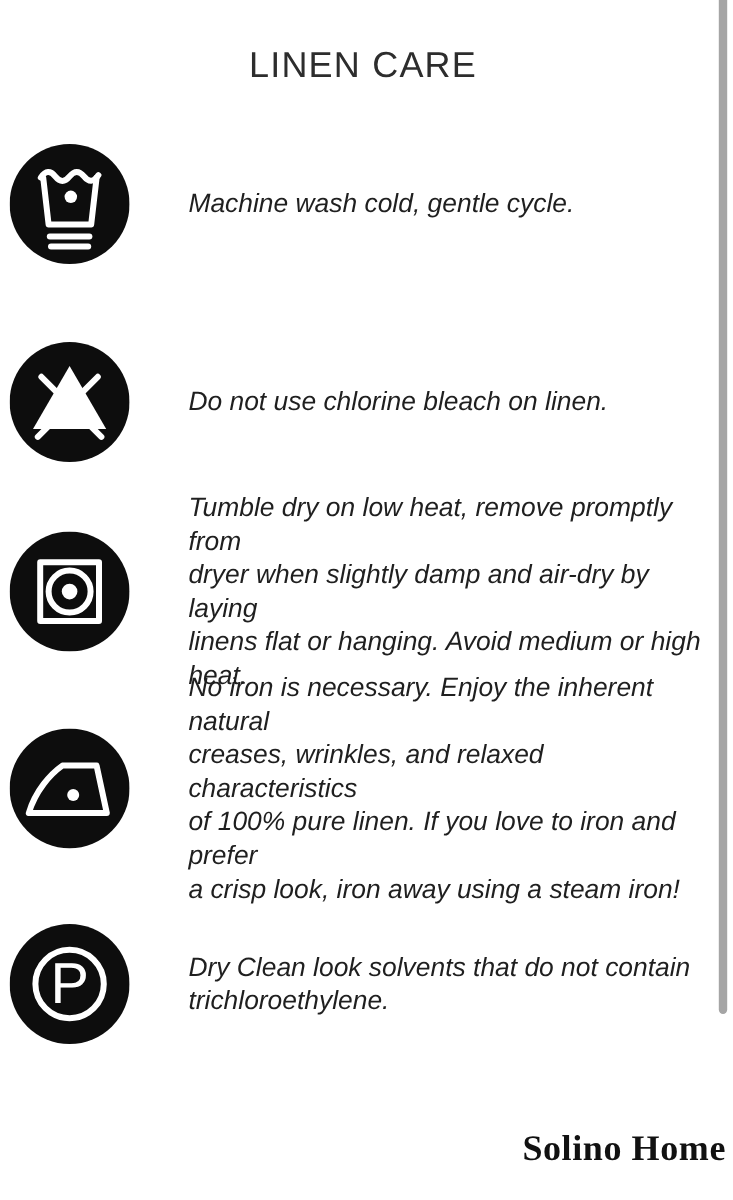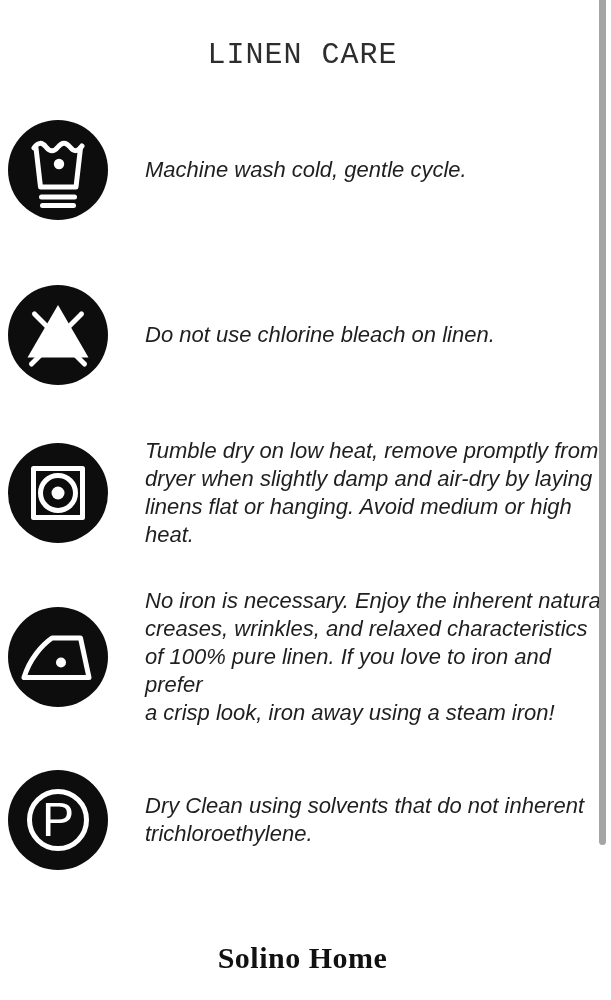--- a/index.html
+++ b/index.html
@@ -6,21 +6,21 @@
   body{
     width:611px;height:1000px;
     background:var(--background,#fff);
     overflow:hidden;position:relative;
     font-family:"Liberation Sans",sans-serif;
   }
   .page{position:absolute;inset:0;}
   .title{
     position:absolute;top:18px;left:0;width:605px;
     text-align:center;
-    font-family:Liberation Mono, monospace;
+    font-family:Liberation Sans, sans-serif;
     font-size:30px;font-weight:400;letter-spacing:1px;
     color:var(--title,#2d2d2d);
   }
   .row{
     position:absolute;left:8px;right:0;height:100px;
     display:flex;align-items:center;gap:37px;
   }
   .row-1{top:120px;}
   .row-2{top:285px;}
   .row-3{top:443px;}
@@ -30,29 +30,29 @@
   .badge svg{display:block;width:100%;height:100%;}
   .icon-bg{fill:var(--icon-bg,#0d0d0d);}
   .icon-stroke{stroke:var(--icon-fg,#fff);fill:none;stroke-width:5;stroke-linecap:round;stroke-linejoin:round;}
   .icon-fill{fill:var(--icon-fg,#fff);}
   .icon-letter{
     fill:var(--icon-fg,#fff);
     font-family:"Liberation Sans",sans-serif;
     font-size:48px;font-weight:400;
   }
   .instruction{
-    flex:1 1 auto;margin:0;
+    flex:1 1 auto;margin:12px;
     font-size:22px;font-style:italic;line-height:28px;
     color:var(--text,#1f1f1f);
     white-space:pre-line;
     overflow:visible;
   }
   .brand{
     position:absolute;top:941px;left:0;width:605px;
-    text-align:center;
+    text-align:right;
     font-family:"Liberation Serif",serif;
     font-size:30px;font-weight:700;letter-spacing:0.5px;
     color:var(--brand,#111);
   }
   .scrollbar-thumb{
     position:absolute;left:599px;top:0;width:7px;height:845px;
     background:var(--scrollbar,#a5a5a5);
     border-radius:0 0 4px 4px;
   }
 </style>
@@ -119,21 +119,21 @@
   </div>
 
   <div class="row row-5">
     <span class="badge">
       <svg viewBox="0 0 100 100" aria-hidden="true">
         <circle class="icon-bg" cx="50" cy="50" r="50"></circle>
         <circle class="icon-stroke" cx="50" cy="50" r="28.5"></circle>
         <text class="icon-letter" x="50" y="66" text-anchor="middle">P</text>
       </svg>
     </span>
-    <p class="instruction">Dry Clean using solvents that do not inherent
+    <p class="instruction">Dry Clean look solvents that do not contain
 trichloroethylene.</p>
   </div>
 
   <div class="brand">Solino Home</div>
 
   <div class="scrollbar-thumb"></div>
 
 </div>
 
 </body></html>

